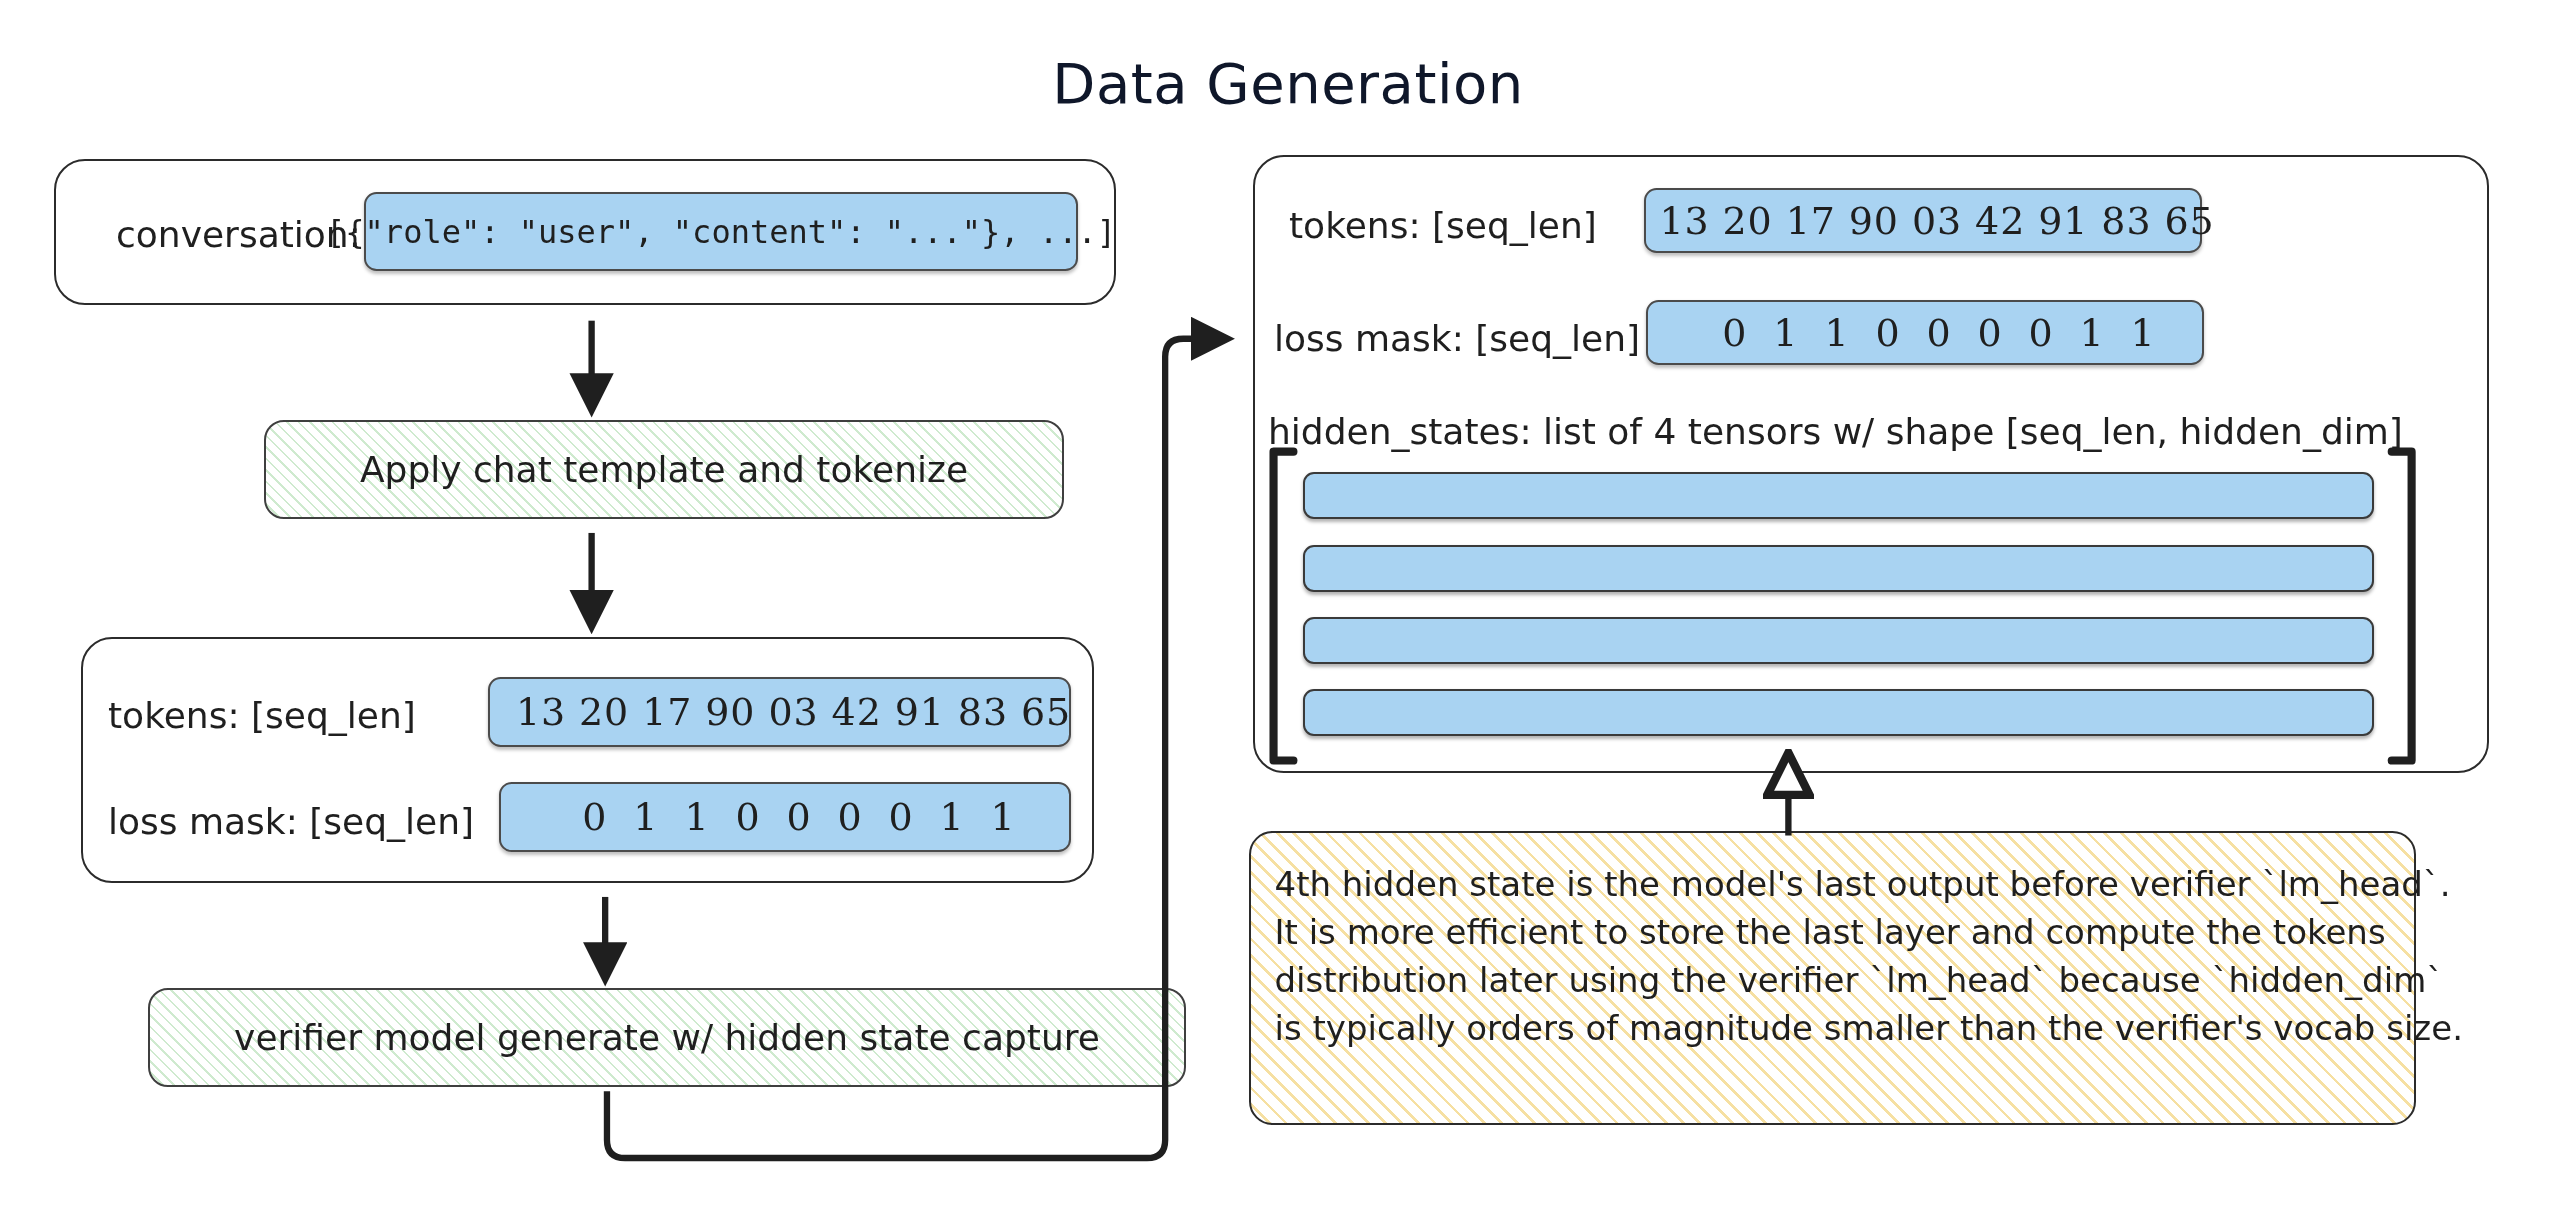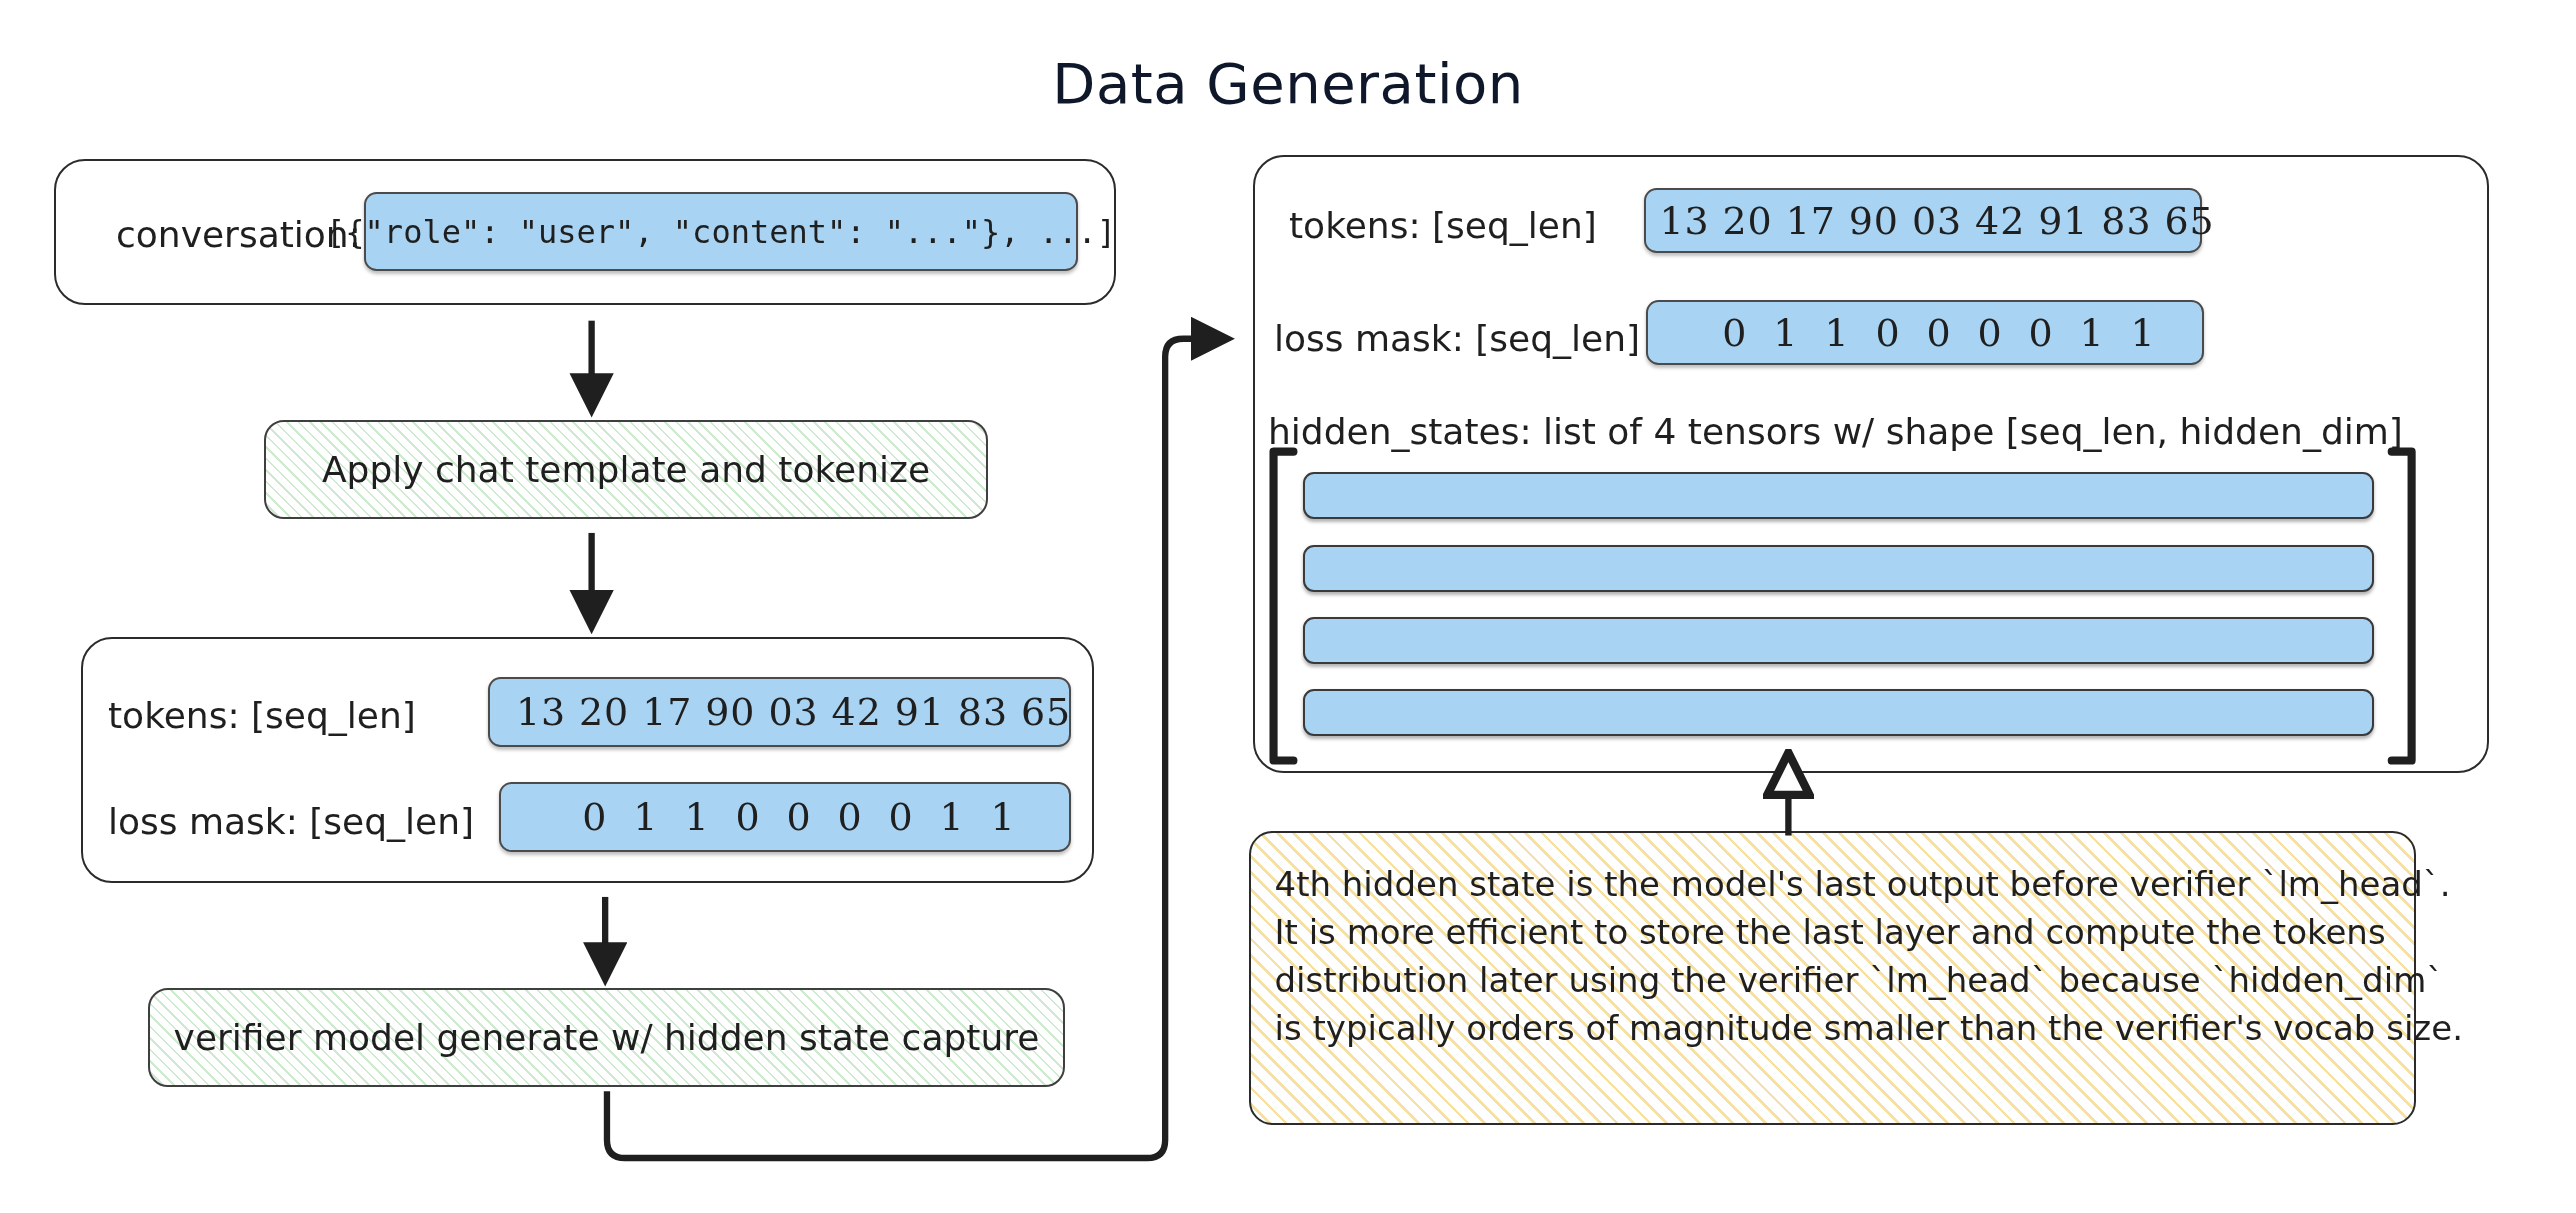--- a/index.html
+++ b/index.html
@@ -160,36 +160,36 @@
 
   <div class="title">Data Generation</div>
 
   <div class="panel" style="left:54px; top:159px; width:1062px; height:146px;">
   </div>
   <div class="field-label" style="left:102px; top:217px;margin-left:14px;">conversation:</div>
   <div class="chip" style="left:364px; top:192px; width:714px; height:79px;">
     <span class="chip-mono">[{"role": "user", "content": "..."}, ...]</span>
   </div>
 
-  <div class="proc-box" style="left:264px; top:420px; width:724px; height:99px;">
+  <div class="proc-box" style="left:264px; top:420px; width:800px; height:99px;">
     <span class="proc-label">Apply chat template and tokenize</span>
   </div>
 
   <div class="panel" style="left:81px; top:637px; width:1013px; height:246px;">
   </div>
   <div class="field-label" style="left:108px; top:698px;">tokens: [seq_len]</div>
   <div class="chip" style="left:488px; top:677px; width:583px; height:70px;">
     <span class="chip-nums">13 20 17 90 03 42 91 83 65</span>
   </div>
   <div class="field-label" style="left:108px; top:804px;">loss mask: [seq_len]</div>
   <div class="chip" style="left:499px; top:782px; width:572px; height:70px;">
     <span class="chip-nums">0  1  1  0  0  0  0  1  1</span>
   </div>
 
-  <div class="proc-box" style="left:148px; top:988px; width:917px; height:99px;">
+  <div class="proc-box" style="left:148px; top:988px; width:1038px; height:99px;">
     <span class="proc-label">verifier model generate w/ hidden state capture</span>
   </div>
 
   <div class="panel" style="left:1253px; top:155px; width:1236px; height:618px;">
   </div>
   <div class="field-label" style="left:1289px; top:208px;">tokens: [seq_len]</div>
   <div class="chip" style="left:1644px; top:188px; width:558px; height:65px;">
     <span class="chip-nums">13 20 17 90 03 42 91 83 65</span>
   </div>
   <div class="field-label" style="left:1274px; top:321px;">loss mask: [seq_len]</div>

